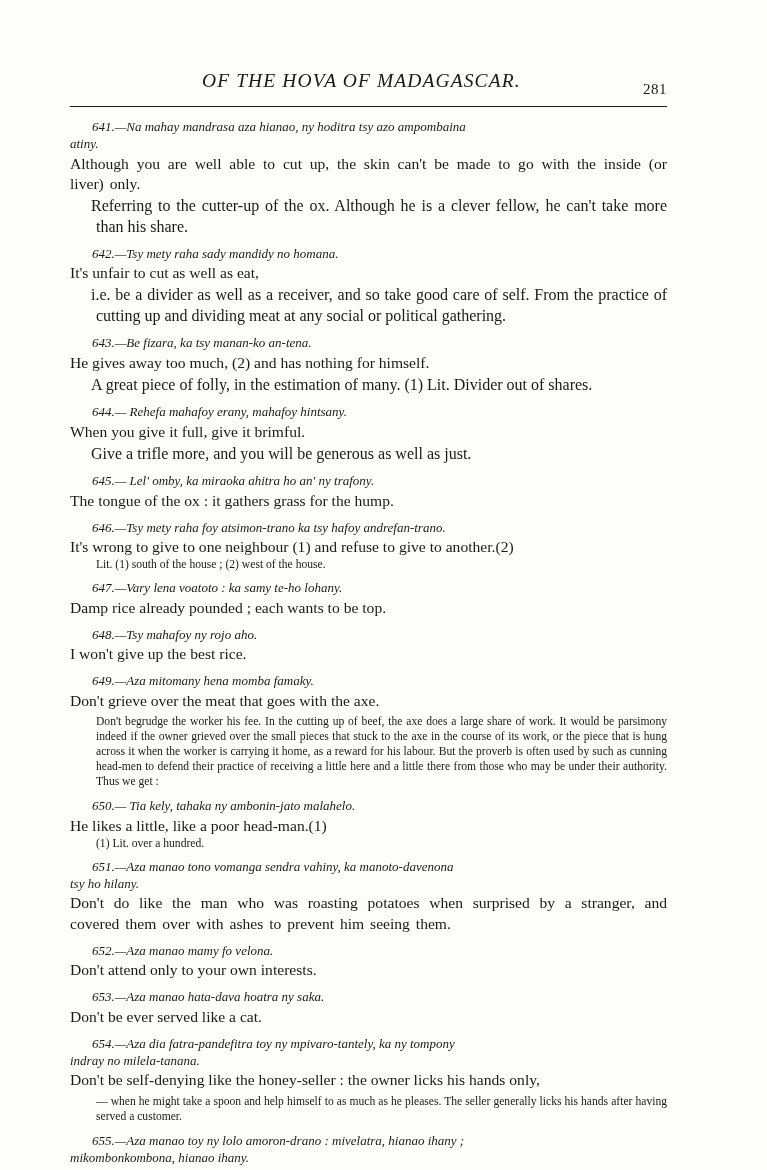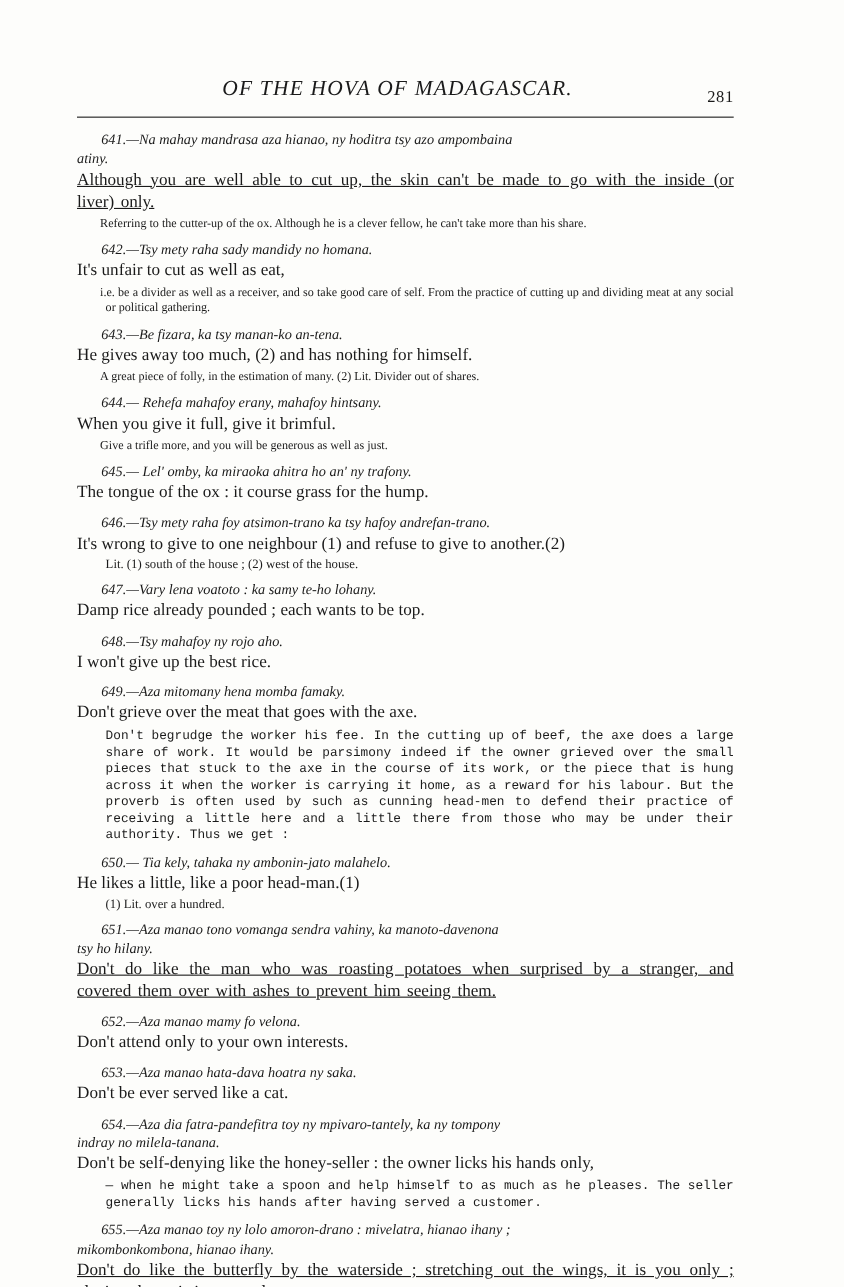--- a/index.html
+++ b/index.html
@@ -61,44 +61,42 @@
   .mal.noindent {
     text-indent: 0;
   }
   .eng {
     font-size: 15.6px;
     line-height: 1.3;
     margin: 0;
     text-align: justify;
   }
   .note {
-    font-size: 11px;
+    font-size: 16px;
     line-height: 1.28;
     margin: 2px 0 0 0;
     text-align: justify;
     padding-left: 26px;
     text-indent: -5px;
     font-family: Liberation Serif, serif;
   }
   .note-block {
     font-size: 11.6px;
     line-height: 1.3;
     margin: 3px 0 0 0;
     padding-left: 26px;
     text-align: justify;
-    font-family: Liberation Mono, monospace;
   }
   .small-lit {
     font-size: 11.6px;
     padding-left: 26px;
     margin: 1px 0 0 0;
   }
   .wide {
     word-spacing: 2px;
-    text-decoration: underline;
   }
 </style>
 </head>
 <body>
 
 <div class="page">
 
   <div class="header">
     <div class="running-title">OF THE HOVA OF MADAGASCAR.</div>
     <div class="page-number">281</div>
@@ -114,32 +112,32 @@
 
   <div class="entry">
     <p class="mal">642.—Tsy mety raha sady mandidy no homana.</p>
     <p class="eng">It's unfair to cut as well as eat,</p>
     <p class="note">i.e.  be a divider as well as a receiver, and so take good care of self.   From  the  practice of cutting up and dividing meat at any social or political gathering.</p>
   </div>
 
   <div class="entry">
     <p class="mal">643.—Be fizara, ka tsy manan-ko an-tena.</p>
     <p class="eng">He gives away too much, (2) and has nothing for himself.</p>
-    <p class="note">A great piece of folly, in the estimation of many.   (2)   Lit. Divider out of shares.</p>
+    <p class="note">A great piece of folly, in the estimation of many.   (1)   Lit. Divider out of shares.</p>
   </div>
 
   <div class="entry">
     <p class="mal">644.— Rehefa mahafoy erany, mahafoy hintsany.</p>
     <p class="eng">When you give it full, give it brimful.</p>
     <p class="note">Give a trifle more, and you will be generous as well as just.</p>
   </div>
 
   <div class="entry">
     <p class="mal">645.— Lel' omby, ka miraoka ahitra ho an' ny trafony.</p>
-    <p class="eng">The tongue of the ox : it course grass for the hump.</p>
+    <p class="eng">The tongue of the ox : it gathers grass for the hump.</p>
   </div>
 
   <div class="entry">
     <p class="mal">646.—Tsy mety raha foy atsimon-trano ka tsy hafoy andrefan-trano.</p>
     <p class="eng">It's wrong to give to one neighbour (1) and refuse to give to another.(2)</p>
     <p class="small-lit">Lit. (1) south of the house ; (2) west of the house.</p>
   </div>
 
   <div class="entry">
     <p class="mal">647.—Vary lena voatoto : ka samy te-ho lohany.</p>

